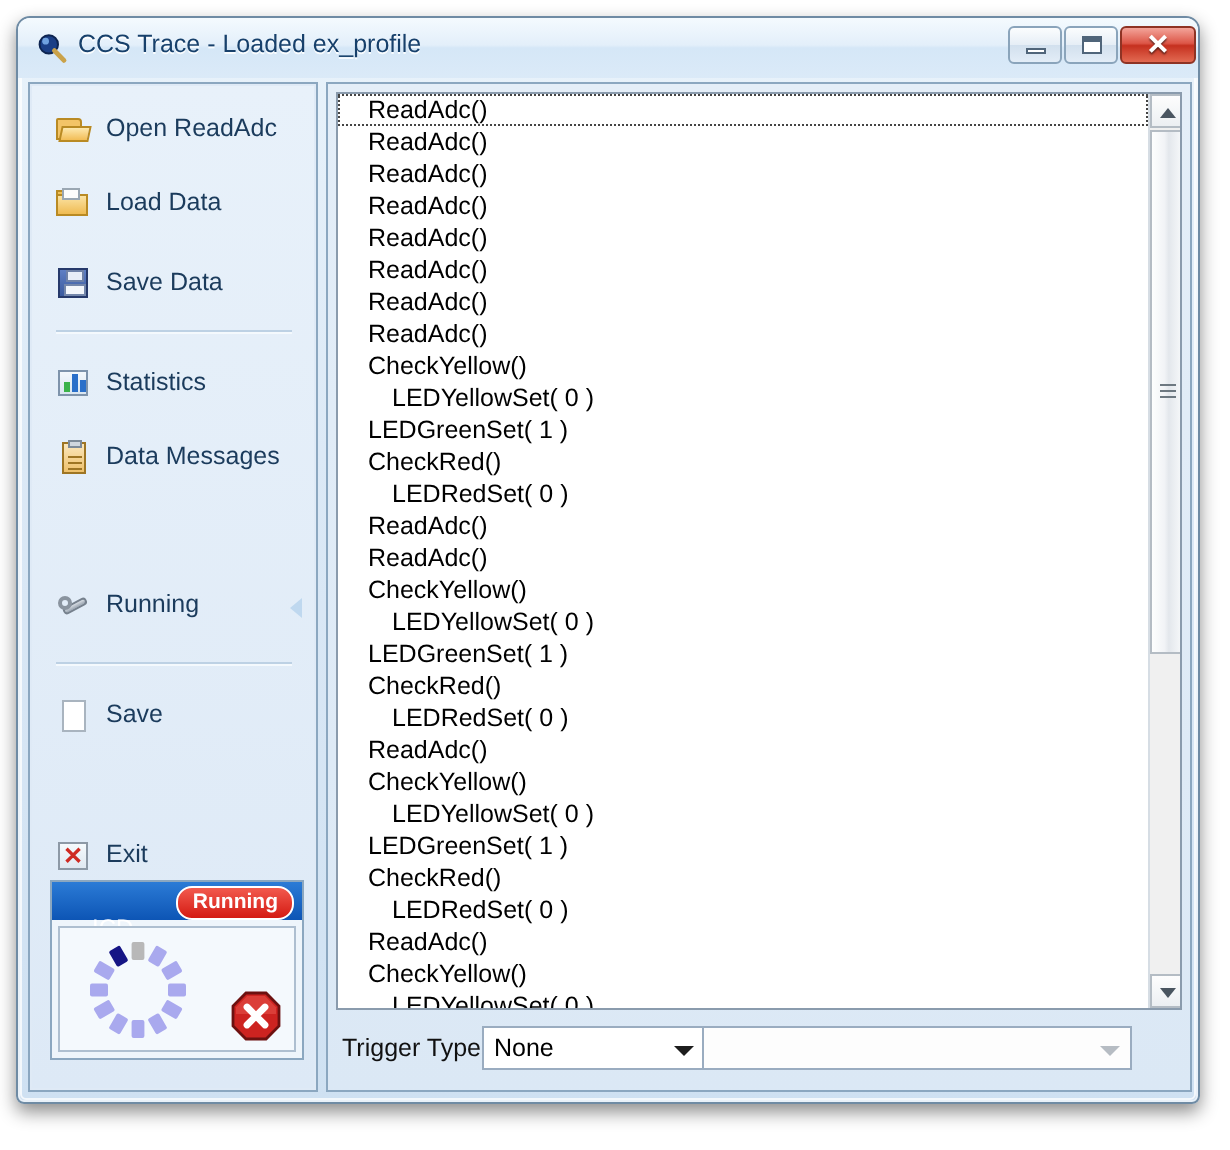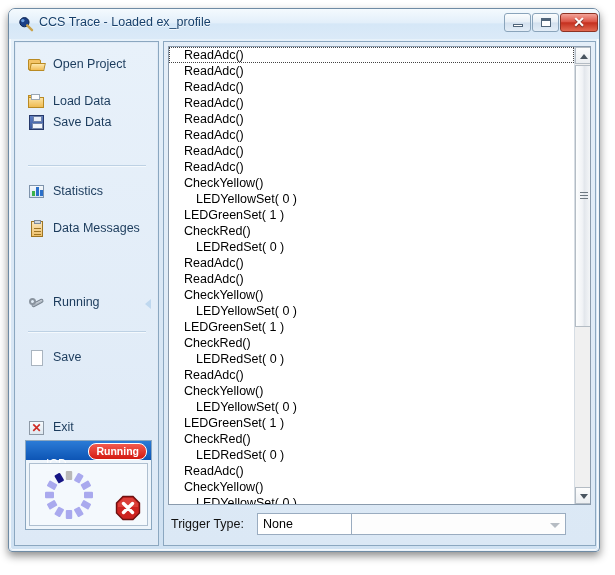--- a/index.html
+++ b/index.html
@@ -284,21 +284,21 @@
     position: absolute; left: 6px; top: 11px;
     font-size: 12.5px; color: #111111; white-space: nowrap;
   }
   .combo {
     position: absolute; top: 7px; height: 22px;
     background: #ffffff;
     border: 1px solid #9aacc0;
     box-sizing: border-box;
     cursor: default;
   }
-  #combo-trigger { left: 92px; width: 112px; }
+  #combo-trigger { left: 76px; width: 112px; }
   #combo-second  { left: 186px; width: 215px; background:#fdfdfd; }
   .combo .val {
     position: absolute; left: 5px; top: 3px;
     font-size: 12.5px; color: #000000;
   }
   .combo .arrowbox {
     position: absolute; right: 1px; top: 1px;
     width: 18px; bottom: 1px;
   }
   .combo .arrow {
@@ -339,34 +339,34 @@
     <div id="sidebar">
       <div id="sidebar-inner">
 
         <div class="nav-item" style="top:8px;">
           <span class="ico">
             <span class="ic-folder-open">
                 <span class="back"></span>
                 <span class="front"></span>
               </span>
           </span>
-          <span class="lbl">Open Project</span>
+          <span class="lbl">Open ReadAdc</span>
         </div>
 
         <div class="nav-item" style="top:45px;">
           <span class="ico">
             <span class="ic-folder">
                 <span class="tab"></span>
                 <span class="body"></span>
               </span>
           </span>
           <span class="lbl">Load Data</span>
         </div>
 
-        <div class="nav-item" style="top:66px;">
+        <div class="nav-item" style="top:85px;">
           <span class="ico">
             <span class="ic-save">
                 <span class="sh"></span>
                 <span class="lb"></span>
               </span>
           </span>
           <span class="lbl">Save Data</span>
         </div>
 
         <div class="nav-sep" style="top:122px;"></div>

